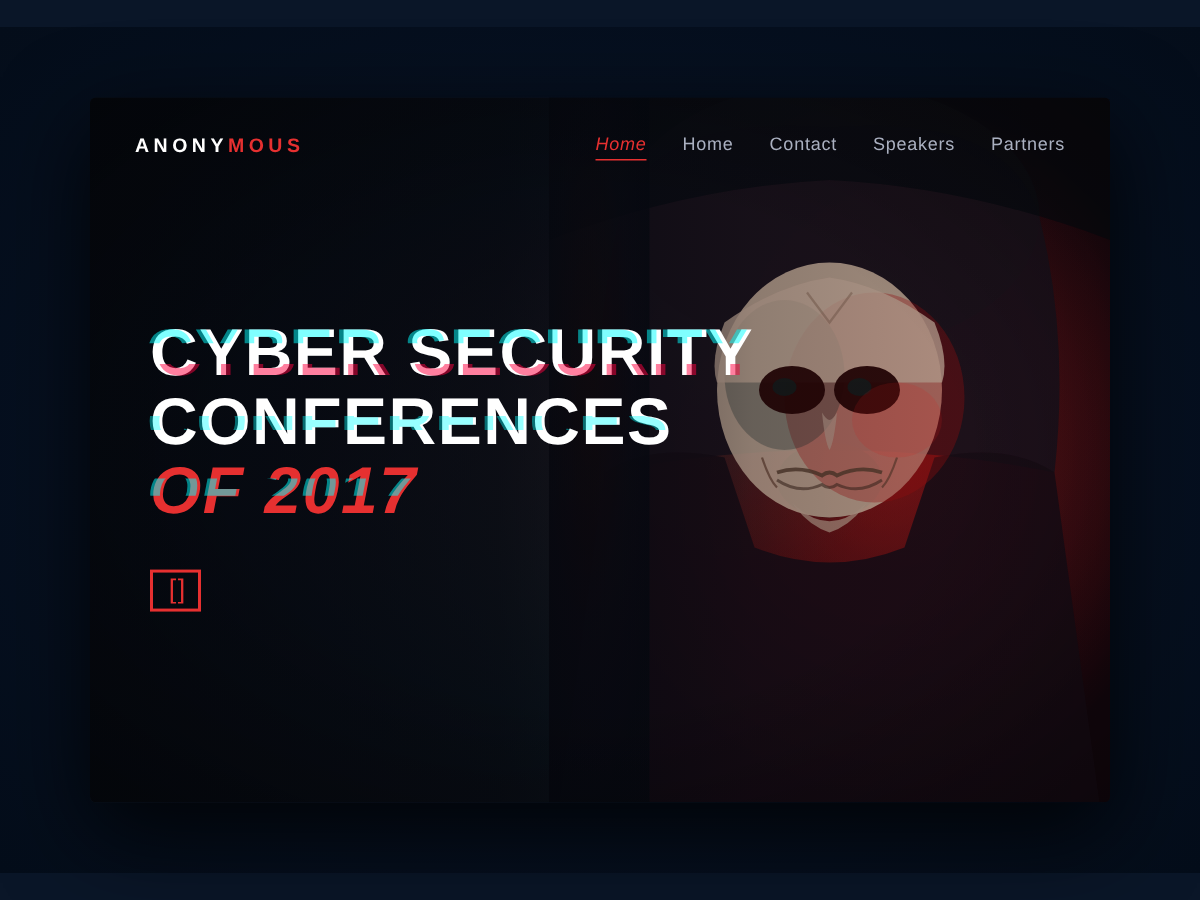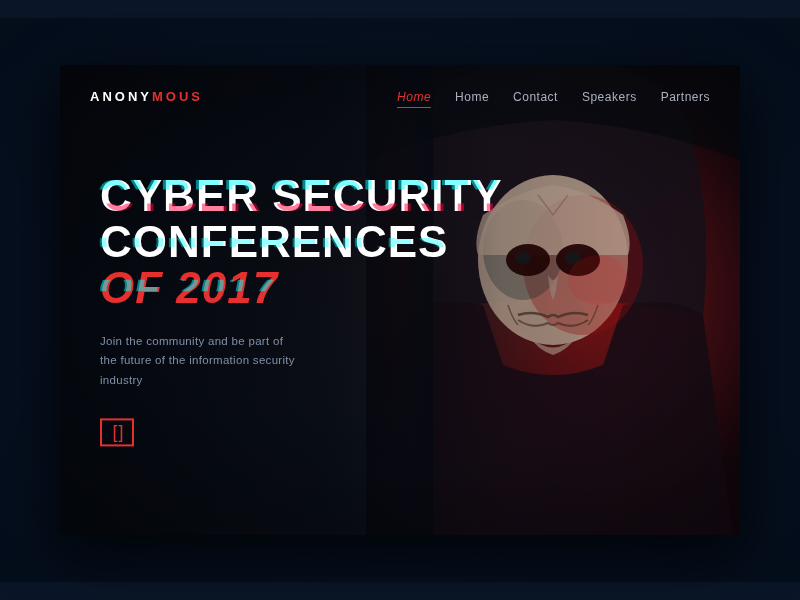--- a/index.html
+++ b/index.html
@@ -336,18 +336,17 @@
         </li>
       </ul>
     </nav>
 
     <div class="hero-content">
       <h1 class="hero-title">
         <span class="line1" data-text="CYBER SECURITY">CYBER SECURITY</span>
         <span class="line2" data-text="CONFERENCES">CONFERENCES</span>
         <span class="line3" data-text="OF 2017">OF 2017</span>
       </h1>
-      <p class="hero-subtitle">Join the community and be part of the future of the information security industry</p>
       <button class="bracket-btn">[ ]</button>
     </div>
 
   </div>
 </div>
 
 </body></html>

